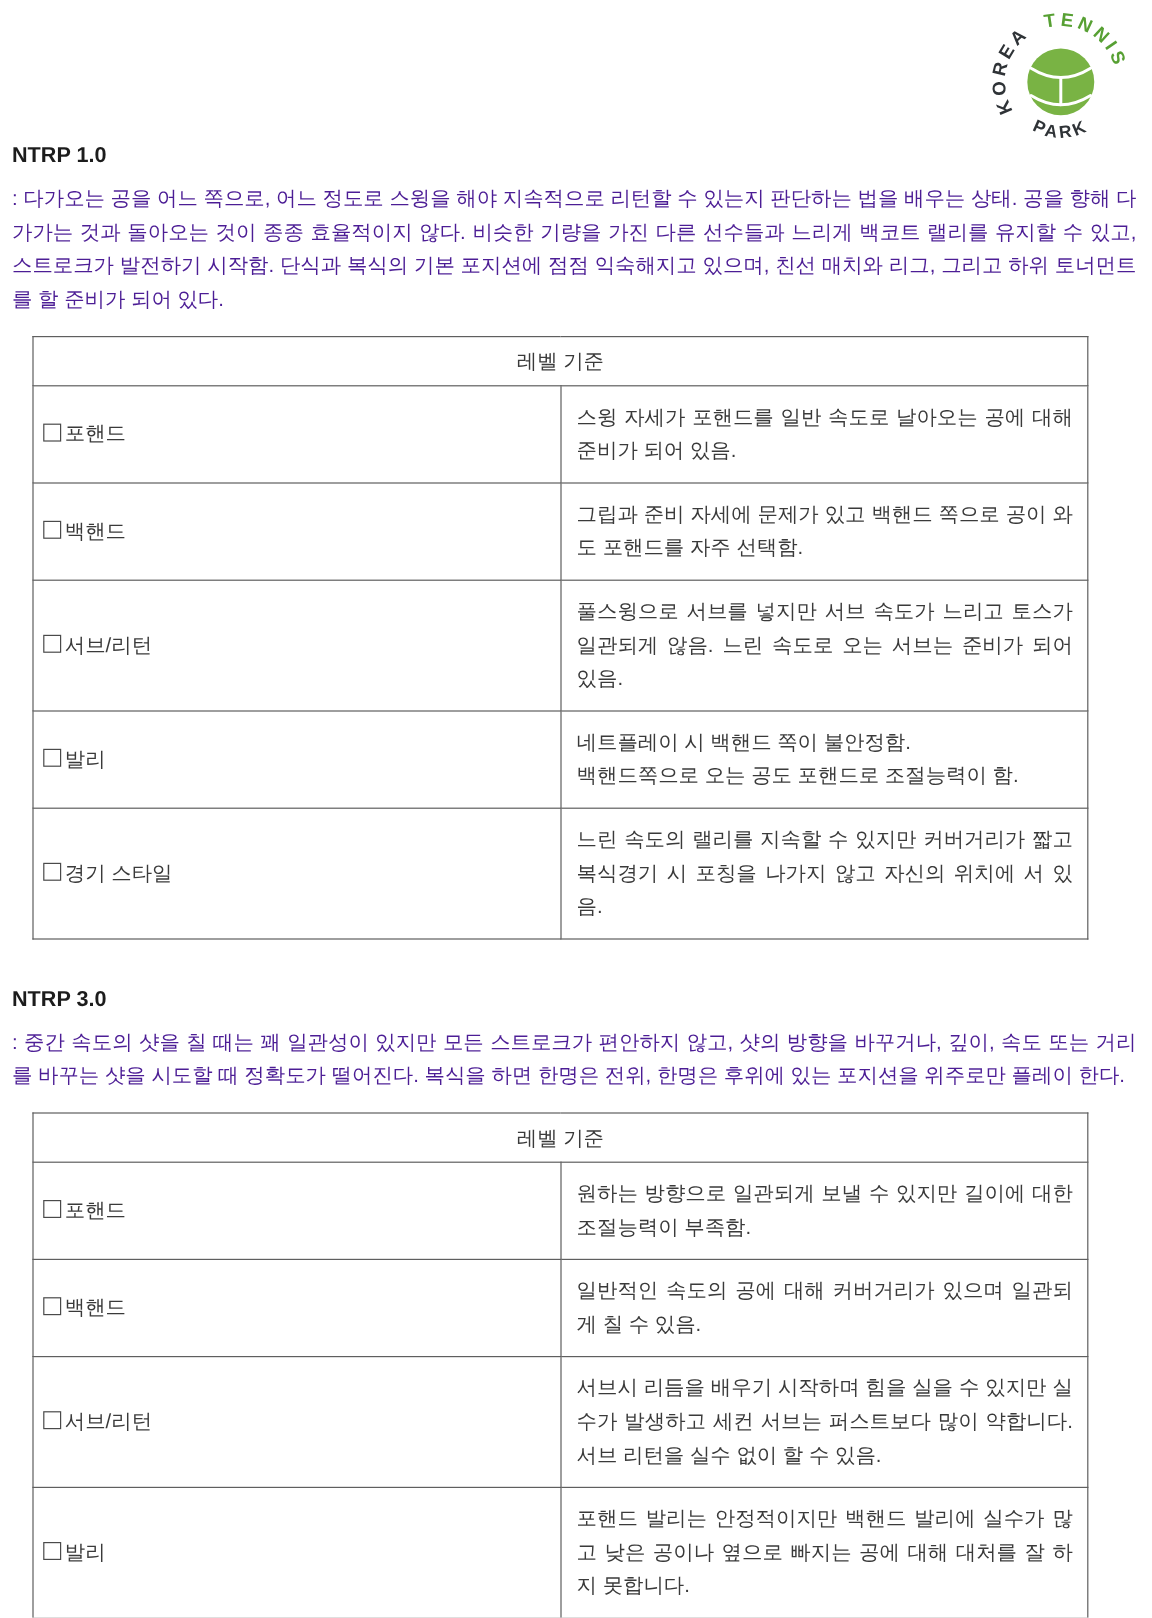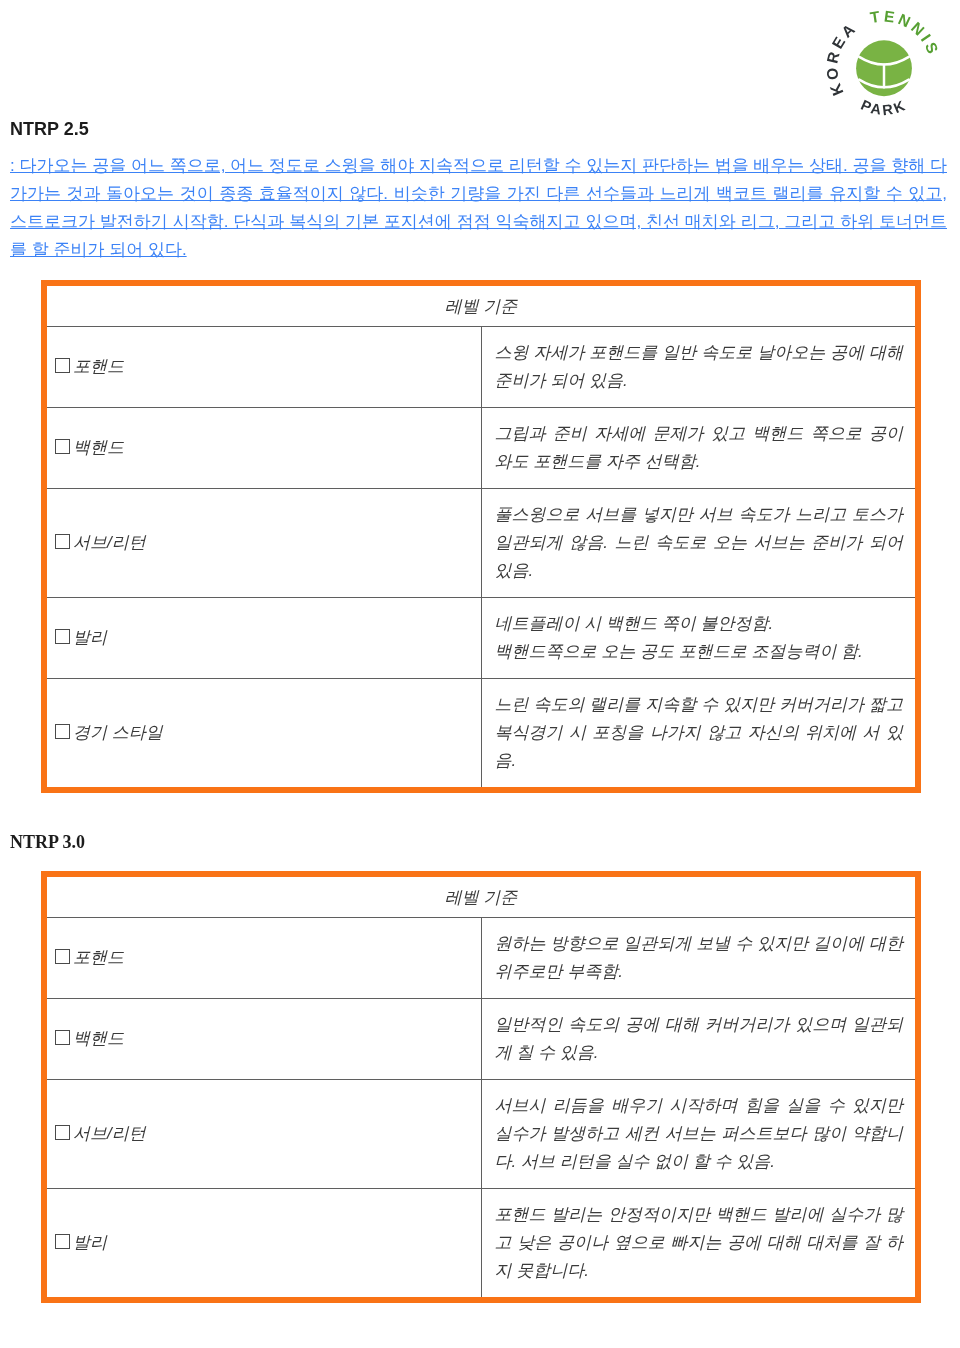--- a/index.html
+++ b/index.html
@@ -21,37 +21,35 @@
   .logo-dark { fill: #2f3337; }
   .logo-green { fill: #57a033; }
 
   
   .content { padding: 116px 13px 0 10px; }
 
   .section-heading {
     font-size: 18px; font-weight: bold; color: #1c1c1c;
     line-height: 26px; margin: 0;
   }
-  .section-heading.second { margin-top: 36px; font-family: Liberation Serif, serif; }
+  .section-heading.second { margin-top: 36px; }
 
   .section-intro {
     margin: 10px 0 0 0;
     font-size: 17px; line-height: 28px;
     text-align: justify;
-    color: #3b82f6;
-    text-decoration: underline;
+    color: #4c1d95;
   }
 
   table.criteria {
     border-collapse: collapse;
-    margin: 16px 0 0 31px;
+    margin: 16px 0 0 17px;
     width: 880px;
     table-layout: fixed;
-    border: 6px solid #f97316;
-    font-style: italic;
+    border: 1px solid #f97316;
   }
   table.criteria th, table.criteria td {
     border: 1px solid #5f5f5f;
     font-weight: normal;
     font-size: 17px;
     color: #3a3a3a;
   }
   th.criteria-header {
     height: 40px;
     text-align: center;
@@ -102,21 +100,21 @@
         <textPath href="#arcTop" startOffset="44%">TENNIS</textPath>
       </text>
       <text class="logo-arc-text park logo-dark" text-anchor="middle">
         <textPath href="#arcBottom" startOffset="50%">PARK</textPath>
       </text>
     </svg>
   </div>
 
   <div class="content">
 
-    <h2 class="section-heading">NTRP 2.5</h2>
+    <h2 class="section-heading">NTRP 1.0</h2>
     <p class="section-intro">: 다가오는 공을 어느 쪽으로, 어느 정도로 스윙을 해야 지속적으로 리턴할 수 있는지 판단하는 법을 배우는 상태. 공을 향해 다가가는 것과 돌아오는 것이 종종 효율적이지 않다. 비슷한 기량을 가진 다른 선수들과 느리게 백코트 랠리를 유지할 수 있고, 스트로크가 발전하기 시작함. 단식과 복식의 기본 포지션에 점점 익숙해지고 있으며, 친선 매치와 리그, 그리고 하위 토너먼트를 할 준비가 되어 있다.</p>
 
     <table class="criteria">
       <tbody>
           <tr>
         <th class="criteria-header" colspan="2">레벨 기준</th>
       </tr>
       <tr>
         <td class="label-cell"><span class="checkbox-glyph"></span><span>포핸드</span></td>
         <td class="desc-cell">스윙 자세가 포핸드를 일반 속도로 날아오는 공에 대해 준비가 되어 있음.</td>
@@ -135,29 +133,30 @@
 백핸드쪽으로 오는 공도 포핸드로 조절능력이 함.</td>
       </tr>
       <tr>
         <td class="label-cell"><span class="checkbox-glyph"></span><span>경기 스타일</span></td>
         <td class="desc-cell">느린 속도의 랠리를 지속할 수 있지만 커버거리가 짧고 복식경기 시 포칭을 나가지 않고 자신의 위치에 서 있음.</td>
       </tr>
     </tbody>
       </table>
 
     <h2 class="section-heading second">NTRP 3.0</h2>
+    <p class="section-intro">: 중간 속도의 샷을 칠 때는 꽤 일관성이 있지만 모든 스트로크가 편안하지 않고, 샷의 방향을 바꾸거나, 깊이, 속도 또는 거리를 바꾸는 샷을 시도할 때 정확도가 떨어진다. 복식을 하면 한명은 전위, 한명은 후위에 있는 포지션을 위주로만 플레이 한다.</p>
 
     <table class="criteria">
       <tbody>
           <tr>
         <th class="criteria-header" colspan="2">레벨 기준</th>
       </tr>
       <tr>
         <td class="label-cell"><span class="checkbox-glyph"></span><span>포핸드</span></td>
-        <td class="desc-cell">원하는 방향으로 일관되게 보낼 수 있지만 길이에 대한 위주로만 부족함.</td>
+        <td class="desc-cell">원하는 방향으로 일관되게 보낼 수 있지만 길이에 대한 조절능력이 부족함.</td>
       </tr>
       <tr>
         <td class="label-cell"><span class="checkbox-glyph"></span><span>백핸드</span></td>
         <td class="desc-cell">일반적인 속도의 공에 대해 커버거리가 있으며 일관되게 칠 수 있음.</td>
       </tr>
       <tr>
         <td class="label-cell"><span class="checkbox-glyph"></span><span>서브/리턴</span></td>
         <td class="desc-cell">서브시 리듬을 배우기 시작하며 힘을 실을 수 있지만 실수가 발생하고 세컨 서브는 퍼스트보다 많이 약합니다. 서브 리턴을 실수 없이 할 수 있음.</td>
       </tr>
       <tr>

